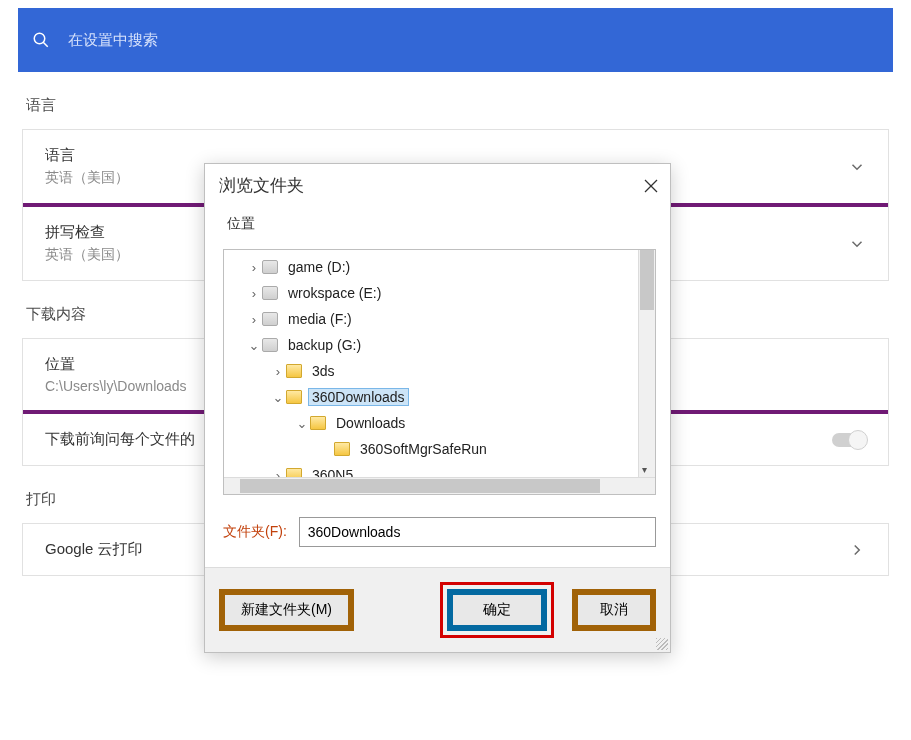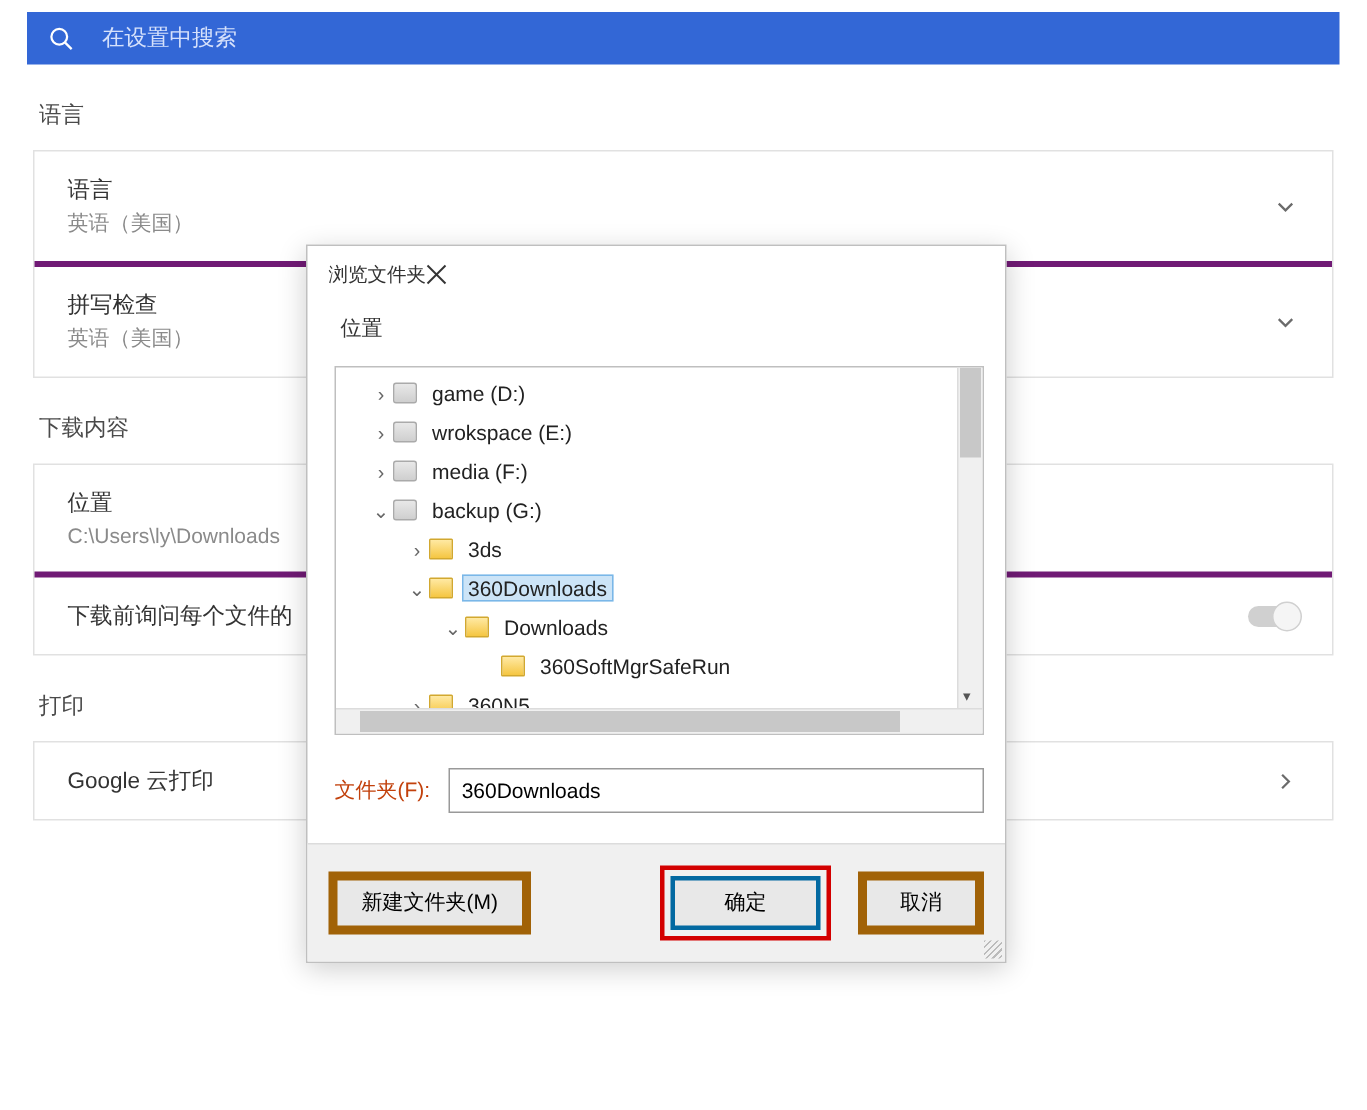--- a/index.html
+++ b/index.html
@@ -1,18 +1,18 @@
 <!DOCTYPE html>
 <html><head>
 <meta charset="utf-8">
 <style>
 * { box-sizing: border-box; margin: 0; padding: 0; font-family: "Microsoft YaHei", Arial, sans-serif; }
 body { width: 911px; height: 740px; background: #fff; position: relative; overflow: hidden; }
 
-.search-bar { background: #3367d6; height: 35px; margin: 8px 18px 0 18px; display: flex; align-items: center; padding: 0 14px; }
+.search-bar { background: #3367d6; height: 64px; margin: 8px 18px 0 18px; display: flex; align-items: center; padding: 0 14px; }
 .search-icon { width: 18px; height: 18px; margin-right: 18px; }
 .search-ph { color: #d6e1fb; font-size: 15px; }
 
 .section-title { color: #4a4a4a; font-size: 15px; margin: 24px 0 14px 26px; }
 
 .card { border: 1px solid #e1e1e1; margin: 0 22px; background: #fff; }
 .row { display: flex; align-items: center; justify-content: space-between; padding: 16px 22px; }
 .row + .row { border-top: 4px solid #701a75; }
 .row-texts { display: flex; flex-direction: column; gap: 4px; }
 .row-label { color: #333; font-size: 15px; }
@@ -20,21 +20,21 @@
 .chev { width: 18px; height: 18px; stroke: #6b6b6b; }
 
 .change-btn-wrap { border: 3px solid #d30000; padding: 4px; }
 .change-btn { border: 1px solid #c8c8c8; padding: 8px 18px; color: #2b6fd6; font-size: 14px; background: #fff; cursor: pointer; }
 
 .toggle { width: 34px; height: 14px; background: #d0d0d0; border-radius: 8px; position: relative; }
 .toggle::after { content: ""; position: absolute; width: 18px; height: 18px; background: #f5f5f5; border: 1px solid #d0d0d0; border-radius: 50%; right: -2px; top: -3px; }
 
 
 .dialog { position: absolute; left: 204px; top: 163px; width: 467px; border: 1px solid #bfbfbf; background: #fff; box-shadow: 0 4px 18px rgba(0,0,0,.2); }
-.dlg-title { display: flex; align-items: center; padding: 10px 12px 8px 14px; font-size: 13px; color: #333; }
+.dlg-title { display: flex; justify-content: space-between; align-items: center; padding: 10px 12px 8px 14px; font-size: 17px; color: #333; }
 .close-x { width: 14px; height: 14px; stroke: #333; cursor: pointer; }
 .dlg-body { padding: 6px 14px 10px 18px; }
 .loc-label { font-size: 14px; color: #333; margin: 4px 0 16px 4px; }
 
 .tree-box { border: 1px solid #bfbfbf; height: 246px; display: flex; flex-direction: column; }
 .tree-content { flex: 1; overflow: hidden; position: relative; }
 .tree-scroll { position: absolute; right: 0; top: 0; bottom: 0; width: 17px; background: #f0f0f0; border-left: 1px solid #dcdcdc; }
 .tree-scroll .thumb { position: absolute; left: 1px; right: 1px; top: 0; height: 60px; background: #c8c8c8; }
 .tree-scroll .arrow { position: absolute; left: 3px; font-size: 10px; color: #555; }
 .tree-scroll .arrow.up { top: 2px; }
@@ -50,21 +50,21 @@
 .hbar { height: 17px; background: #f0f0f0; border-top: 1px solid #dcdcdc; position: relative; }
 .hbar .thumb { position: absolute; left: 16px; top: 1px; bottom: 1px; width: 360px; background: #c8c8c8; }
 
 .folder-row { display: flex; align-items: center; margin: 22px 0 10px 0; }
 .folder-label { font-size: 14px; color: #c2410c; margin-right: 12px; }
 .folder-input { flex: 1; border: 1px solid #999; padding: 6px 8px; font-size: 14px; height: 30px; }
 
 .dlg-buttons { background: #f0f0f0; border-top: 1px solid #dcdcdc; padding: 14px 14px; display: flex; align-items: center; gap: 18px; position: relative; }
 .btn { border: 6px solid #a16207; background: #e8e8e8; padding: 6px 16px; font-size: 14px; min-width: 84px; cursor: pointer; text-align: center; }
 .ok-wrap { border: 3px solid #d30000; padding: 4px; margin-left: auto; }
-.btn.ok { border: 3px solid #0369a1; background: #e8e8e8; min-width: 100px; }
+.btn.ok { border: 6px solid #0369a1; background: #e8e8e8; min-width: 100px; }
 .grip { position: absolute; right: 2px; bottom: 2px; width: 12px; height: 12px; background: repeating-linear-gradient(135deg,#bbb 0 1px,transparent 1px 3px); }
 </style>
 </head>
 <body>
 
 <div class="search-bar">
   <svg class="search-icon" viewBox="0 0 24 24" fill="none" stroke="#fff" stroke-width="2">
       <circle cx="10" cy="10" r="7"></circle>
       <line x1="15" y1="15" x2="21" y2="21"></line>
     </svg>

